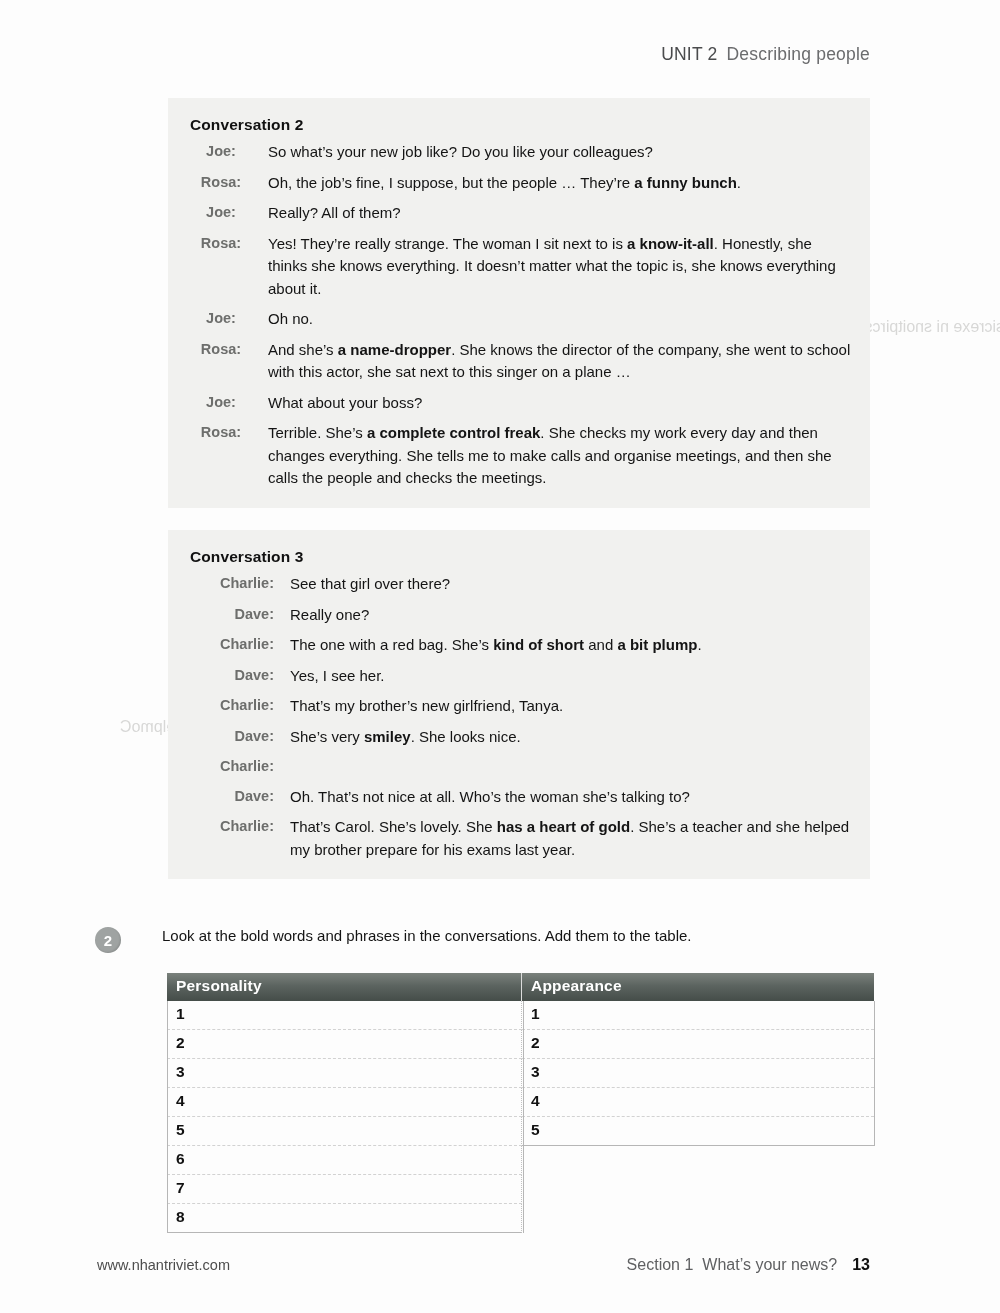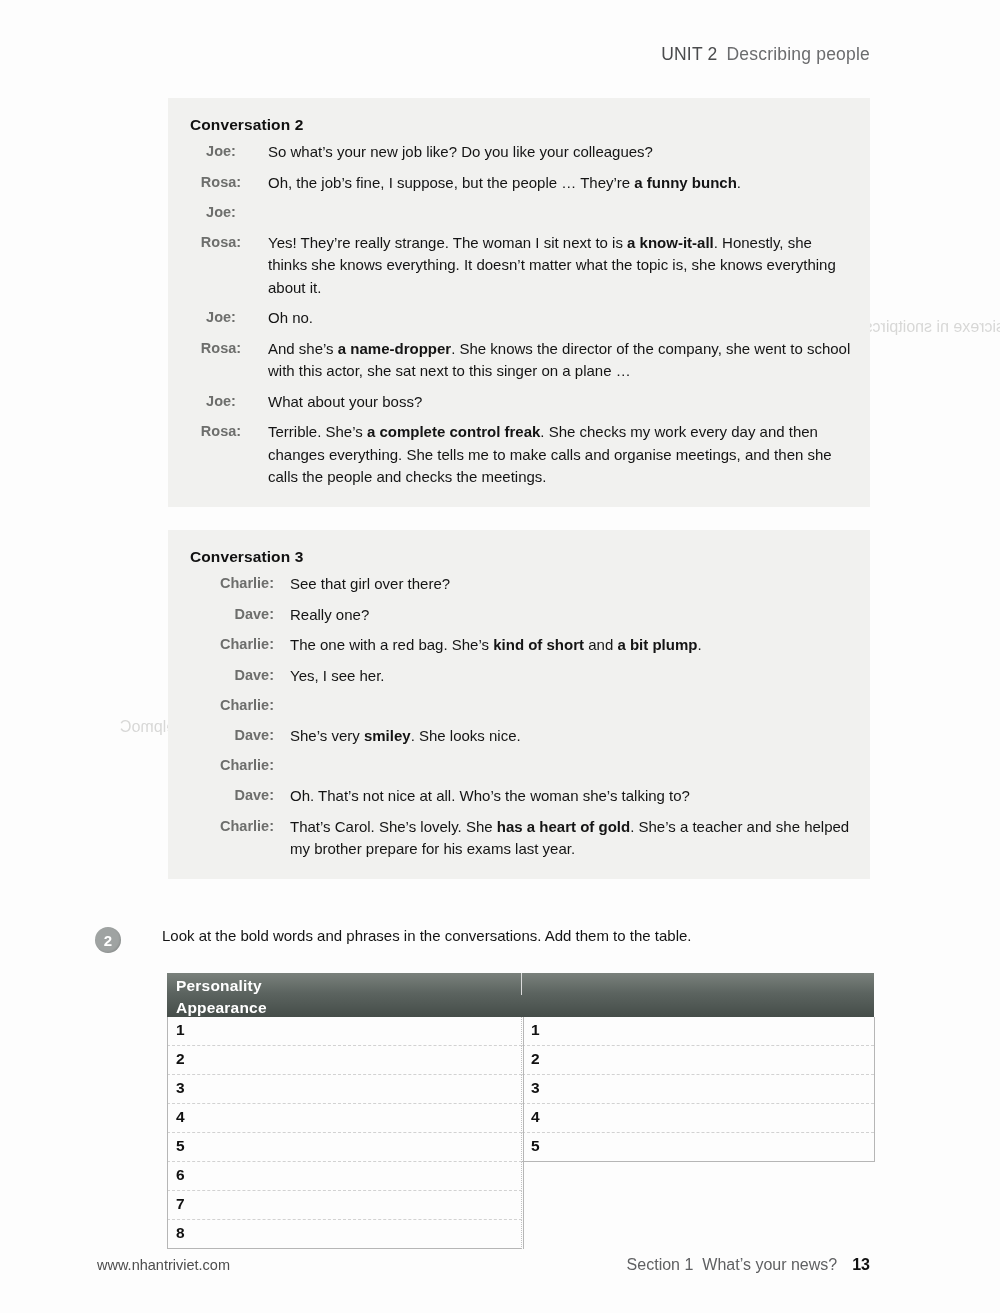--- a/index.html
+++ b/index.html
@@ -123,23 +123,22 @@
 
   
   .tbl {
     position: absolute;
     top: 973px;
     left: 167px;
     width: 707px;
   }
   .tbl-head {
     display: flex;
-    height: 44px;
+    height: 28px;
     background: linear-gradient(180deg, #7a817c 0%, #5c6460 45%, #454d49 100%);
-    flex-direction: column;
   }
   .tbl-head .hcell {
     font-size: 15.5px;
     font-weight: bold;
     color: #ffffff;
     padding: 4px 0 0 9px;
     box-sizing: border-box;
     letter-spacing: 0.2px;
   }
   .hcell.left  { width: 355px; border-right: 1px solid #dcdcdc; }
@@ -240,20 +239,21 @@
       <div class="line">
         <div class="speaker conv2-speaker">Joe:</div>
         <div class="utterance">So what’s your new job like? Do you like your colleagues?</div>
       </div>
       <div class="line">
         <div class="speaker conv2-speaker">Rosa:</div>
         <div class="utterance">Oh, the job’s fine, I suppose, but the people … They’re <b>a funny bunch</b>.</div>
       </div>
       <div class="line">
         <div class="speaker conv2-speaker">Joe:</div>
+        <div class="utterance">Really? All of them?</div>
       </div>
       <div class="line">
         <div class="speaker conv2-speaker">Rosa:</div>
         <div class="utterance">Yes! They’re really strange. The woman I sit next to is <b>a know-it-all</b>. Honestly, she thinks she knows everything. It doesn’t matter what the topic is, she knows everything about it.</div>
       </div>
       <div class="line">
         <div class="speaker conv2-speaker">Joe:</div>
         <div class="utterance">Oh no.</div>
       </div>
       <div class="line">
@@ -285,20 +285,21 @@
       <div class="line">
         <div class="speaker conv3-speaker">Charlie:</div>
         <div class="utterance">The one with a red bag. She’s <b>kind of short</b> and <b>a bit plump</b>.</div>
       </div>
       <div class="line">
         <div class="speaker conv3-speaker">Dave:</div>
         <div class="utterance">Yes, I see her.</div>
       </div>
       <div class="line">
         <div class="speaker conv3-speaker">Charlie:</div>
+        <div class="utterance">That’s my brother’s new girlfriend, Tanya.</div>
       </div>
       <div class="line">
         <div class="speaker conv3-speaker">Dave:</div>
         <div class="utterance">She’s very <b>smiley</b>. She looks nice.</div>
       </div>
       <div class="line">
         <div class="speaker conv3-speaker">Charlie:</div>
       </div>
       <div class="line">
         <div class="speaker conv3-speaker">Dave:</div>

